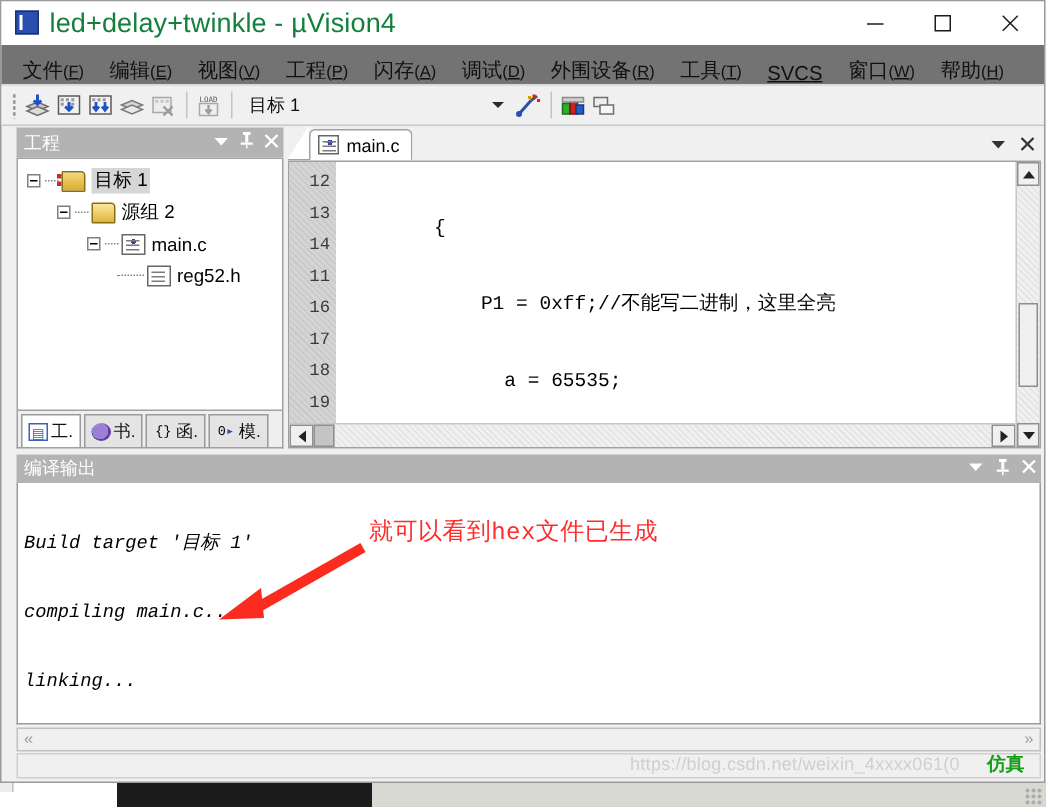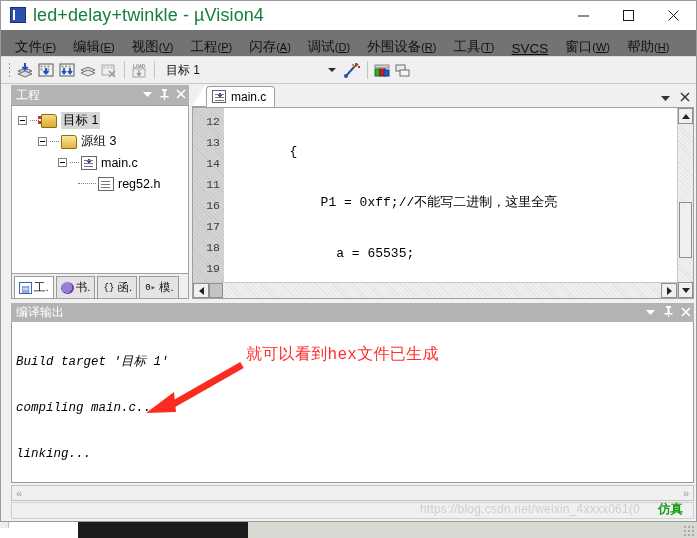--- a/index.html
+++ b/index.html
@@ -590,21 +590,21 @@
           <div class="tree-row" style="padding-left:0px;">
             <span class="expander"></span>
             <span class="dots"></span>
             <span class="ic ic-target"></span>
             <span class="sel-label">目标 1</span>
           </div>
           <div class="tree-row" style="padding-left:20px;">
             <span class="expander"></span>
             <span class="dots"></span>
             <span class="ic ic-group"></span>
-            <span>源组 3</span>
+            <span>源组 2</span>
           </div>
           <div class="tree-row" style="padding-left:40px;">
             <span class="expander"></span>
             <span class="dots"></span>
             <span class="ic ic-file c"></span>
             <span>main.c</span>
           </div>
           <div class="tree-row" style="padding-left:60px;">
             <span class="dots" style="width:18px;"></span>
             <span class="ic ic-file"></span>

